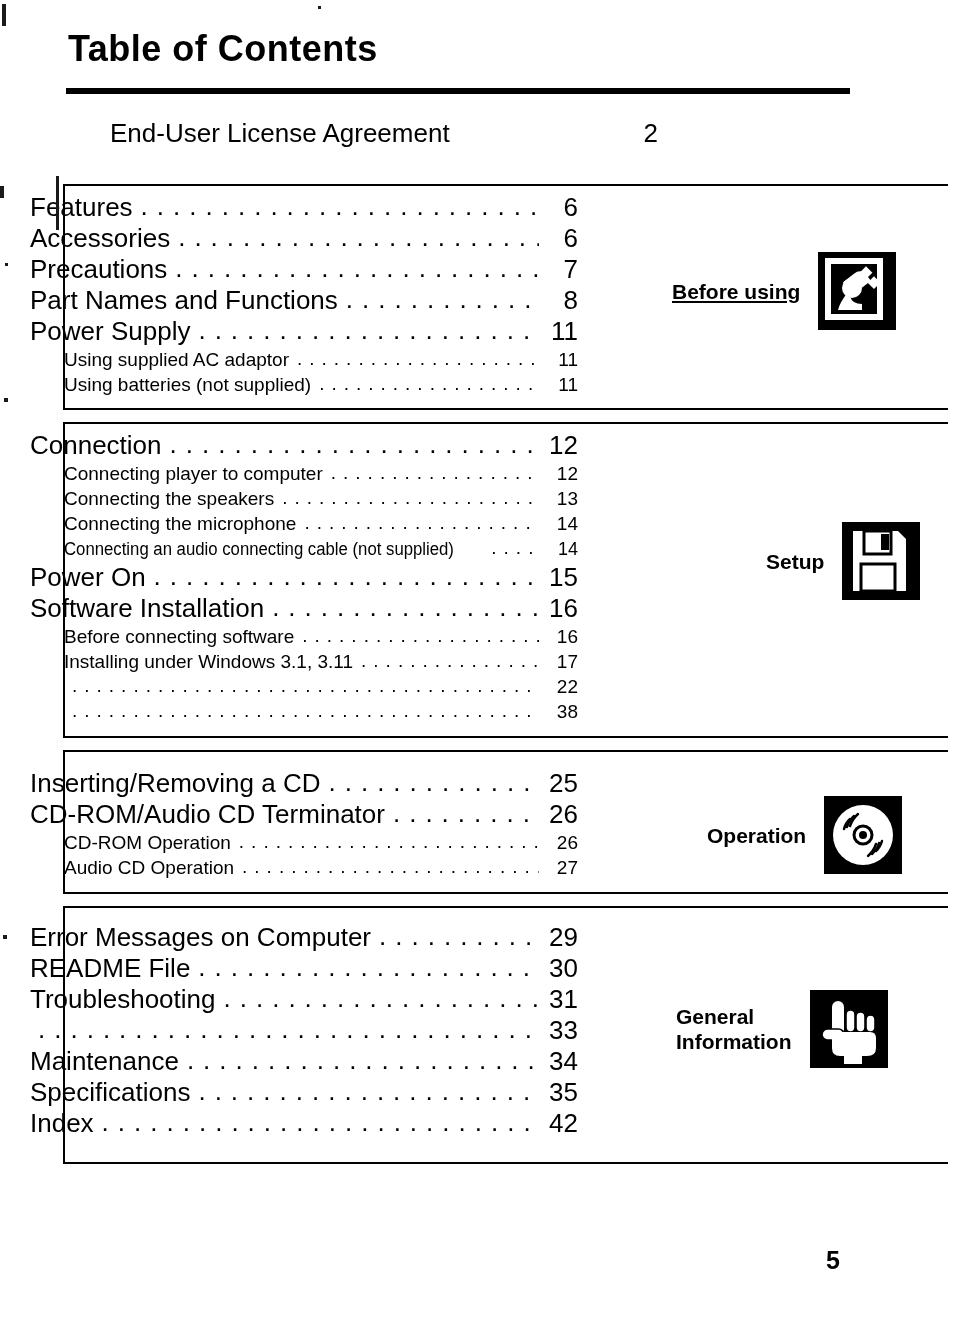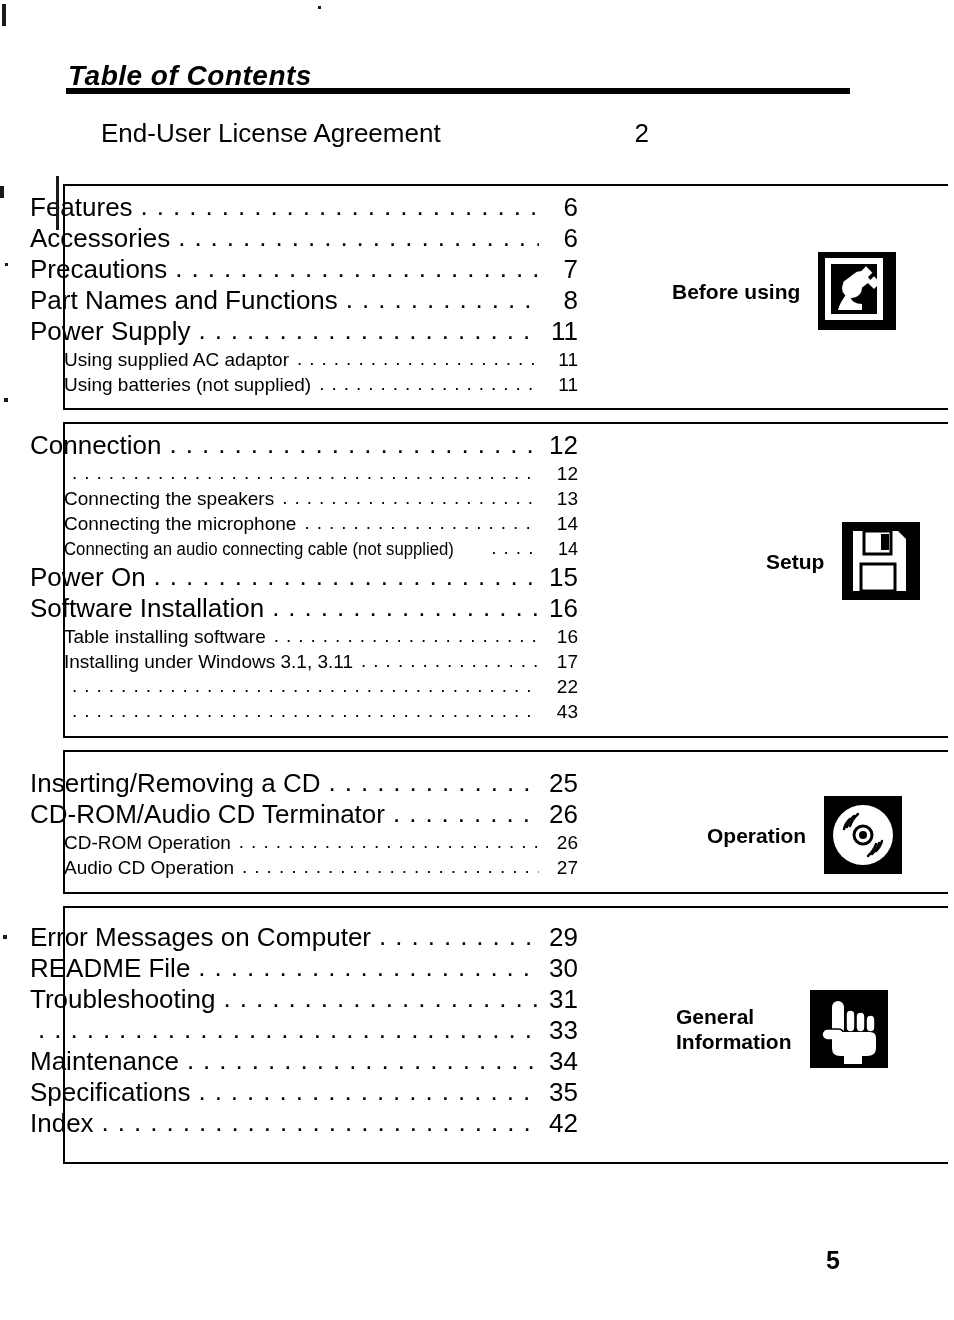--- a/index.html
+++ b/index.html
@@ -15,40 +15,39 @@
     overflow: hidden;
     font-family: "Liberation Sans", sans-serif;
     color: #000000;
     -webkit-font-smoothing: none;
   }
 
   
   #page-title {
     position: absolute;
     left: 68px;
-    top: 60px;
-    font-size: 28px;
+    top: 28px;
+    font-size: 36px;
     font-weight: bold;
-    font-style: italic;
     letter-spacing: 0.5px;
     white-space: nowrap;
   }
   #title-rule {
     position: absolute;
     left: 66px;
     top: 88px;
     width: 784px;
     height: 6px;
     background: #000;
   }
 
   
   #eula-row {
     position: absolute;
-    left: 101px;
+    left: 110px;
     top: 118px;
     width: 548px;
   }
 
   
   .section-box {
     position: absolute;
     left: 63px;
     border: 2px solid #000;
     border-right: none;
@@ -223,20 +222,21 @@
       <span class="pg">11</span>
     </div>
   </div>
 <div class="entries" id="entries-1" style="top:430px">
     <div class="row lv1">
       <span class="label">Connection</span>
       <span class="leader">........................................</span>
       <span class="pg">12</span>
     </div>
     <div class="row lv2">
+      <span class="label">Connecting player to computer</span>
       <span class="leader">........................................</span>
       <span class="pg">12</span>
     </div>
     <div class="row lv2">
       <span class="label">Connecting the speakers</span>
       <span class="leader">........................................</span>
       <span class="pg">13</span>
     </div>
     <div class="row lv2">
       <span class="label">Connecting the microphone</span>
@@ -252,36 +252,36 @@
       <span class="label">Power On</span>
       <span class="leader">........................................</span>
       <span class="pg">15</span>
     </div>
     <div class="row lv1">
       <span class="label">Software Installation</span>
       <span class="leader">........................................</span>
       <span class="pg">16</span>
     </div>
     <div class="row lv2">
-      <span class="label">Table installing software</span>
+      <span class="label">Before connecting software</span>
       <span class="leader">........................................</span>
       <span class="pg">16</span>
     </div>
     <div class="row lv2">
       <span class="label">Installing under Windows 3.1, 3.11</span>
       <span class="leader">........................................</span>
       <span class="pg">17</span>
     </div>
     <div class="row lv2">
       <span class="leader">........................................</span>
       <span class="pg">22</span>
     </div>
     <div class="row lv2">
       <span class="leader">........................................</span>
-      <span class="pg">43</span>
+      <span class="pg">38</span>
     </div>
   </div>
 <div class="entries" id="entries-2" style="top:768px">
     <div class="row lv1">
       <span class="label">Inserting/Removing a CD</span>
       <span class="leader">........................................</span>
       <span class="pg">25</span>
     </div>
     <div class="row lv1">
       <span class="label">CD-ROM/Audio CD Terminator</span>
@@ -329,21 +329,21 @@
       <span class="leader">........................................</span>
       <span class="pg">35</span>
     </div>
     <div class="row lv1">
       <span class="label">Index</span>
       <span class="leader">........................................</span>
       <span class="pg">42</span>
     </div>
   </div>
 
-<div class="cat" id="cat-0" style="left:672px; top:252px;">
+<div class="cat" id="cat-0" style="left:672px; top:252px;text-decoration:underline;">
   <span class="cat-label">Before using</span>
   <span class="cat-icon">
     <svg width="78" height="78" viewBox="0 0 78 78" aria-hidden="true">
       <rect x="0" y="0" width="78" height="78" fill="#000"></rect>
       <rect x="7" y="6" width="58" height="62" fill="#fff"></rect>
       <rect x="13" y="12" width="46" height="50" fill="#000"></rect>
 
       <path d="M29 22 L43 22 Q52 22 52 31 L52 38 L36 38 Q29 38 29 31 Z" fill="#fff" transform="rotate(-38 39 32)"></path>
       <circle cx="34" cy="36" r="10" fill="#fff"></circle>
 

